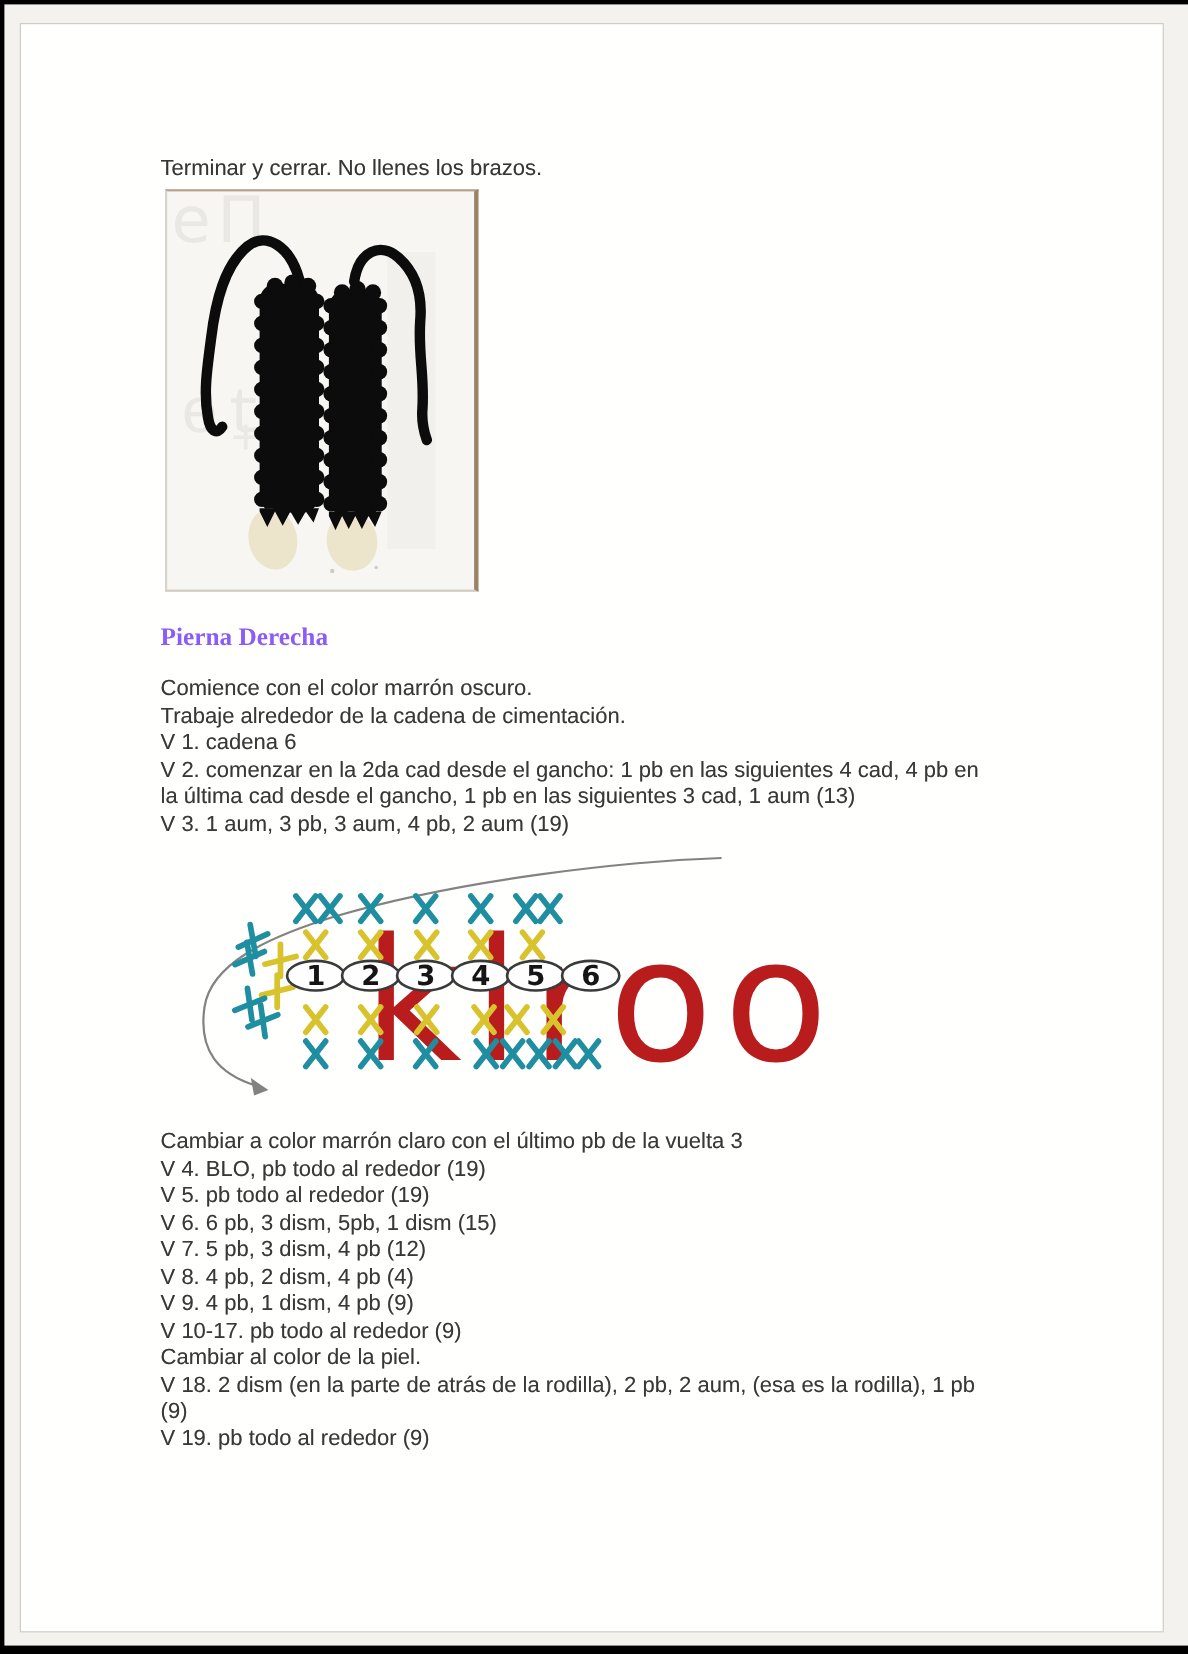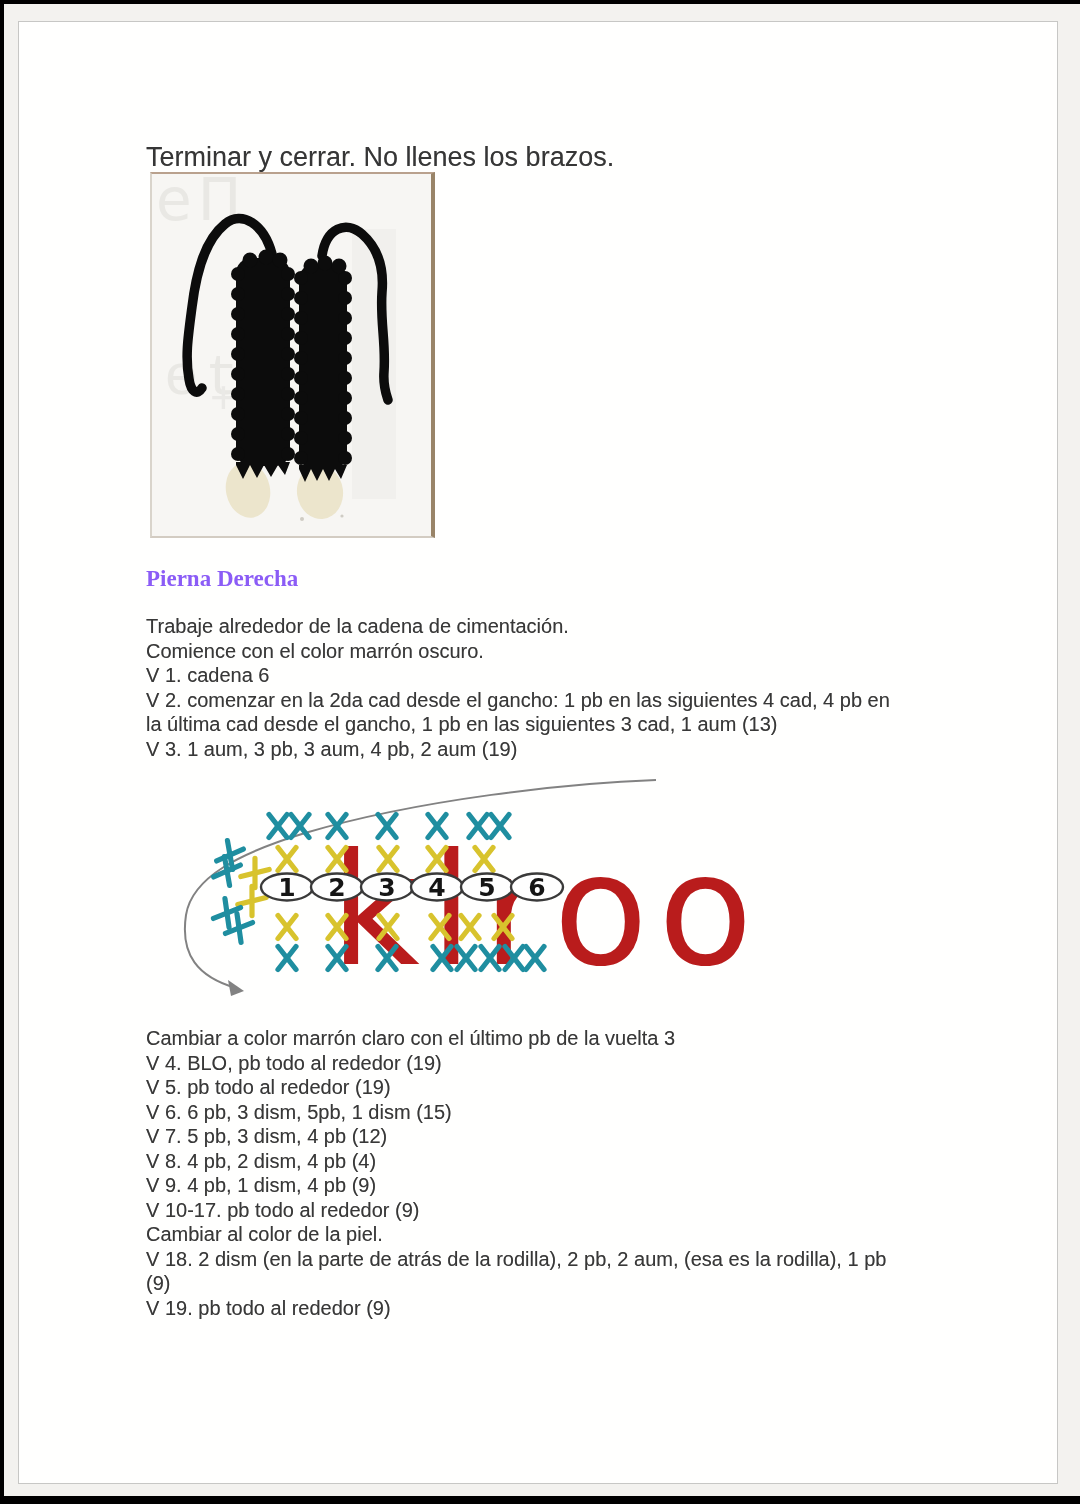--- a/index.html
+++ b/index.html
@@ -7,21 +7,21 @@
     width:1080px;height:1504px;position:relative;background:#000;
     font-family:"Liberation Sans", sans-serif;overflow:hidden;
   }
   .sheet{position:absolute;left:4px;top:4px;width:1076px;height:1492px;background:#f3f2ef;}
   .page{
     position:absolute;left:14px;top:17px;width:1038px;height:1461px;
     background:#fffffe;border:1px solid #c7c7c5;
   }
   .line{white-space:nowrap;}
   .intro{
-    position:absolute;left:127px;top:120px;font-size:27px;color:#363636;
+    position:absolute;left:127px;top:120px;font-size:20px;color:#363636;
     text-shadow:0 0 .6px rgba(70,70,70,.45);
   }
   .heading{
     position:absolute;left:127px;top:544px;
     font-family:"Liberation Serif", serif;font-weight:bold;font-size:23px;color:#8b5cf6;
   }
   .tblock{
     position:absolute;left:127px;font-size:20px;color:#383838;
     text-shadow:0 0 .6px rgba(70,70,70,.45);
   }
@@ -124,22 +124,22 @@
           <circle cx="128" cy="86" r="7.5" fill="#0c0c0c"></circle>
           <circle cx="159" cy="92" r="7.5" fill="#0c0c0c"></circle>
           <circle cx="173" cy="89" r="7.5" fill="#0c0c0c"></circle>
           <circle cx="187" cy="92" r="7.5" fill="#0c0c0c"></circle>
         </svg>
     </div>
 
     <div class="heading">Pierna Derecha</div>
 
     <div class="tblock" id="block1">
+        <div class="line">Comience con el color marrón oscuro.</div>
         <div class="line">Trabaje alrededor de la cadena de cimentación.</div>
-        <div class="line">Comience con el color marrón oscuro.</div>
         <div class="line">V 1. cadena 6</div>
         <div class="line">V 2. comenzar en la 2da cad desde el gancho: 1 pb en las siguientes 4 cad, 4 pb en</div>
         <div class="line">la última cad desde el gancho, 1 pb en las siguientes 3 cad, 1 aum (13)</div>
         <div class="line">V 3. 1 aum, 3 pb, 3 aum, 4 pb, 2 aum (19)</div>
       </div>
 
     <div class="diagram">
       <div class="dg-wm">klroo</div>
       <svg id="dg-svg" width="520" height="240" viewBox="0 0 520 240">
         <path d="M516,5 C430,8 280,24 165,58 C100,78 52,102 46,140 C40,180 58,202 96,213" stroke="#828282" stroke-width="2" fill="none"></path>

